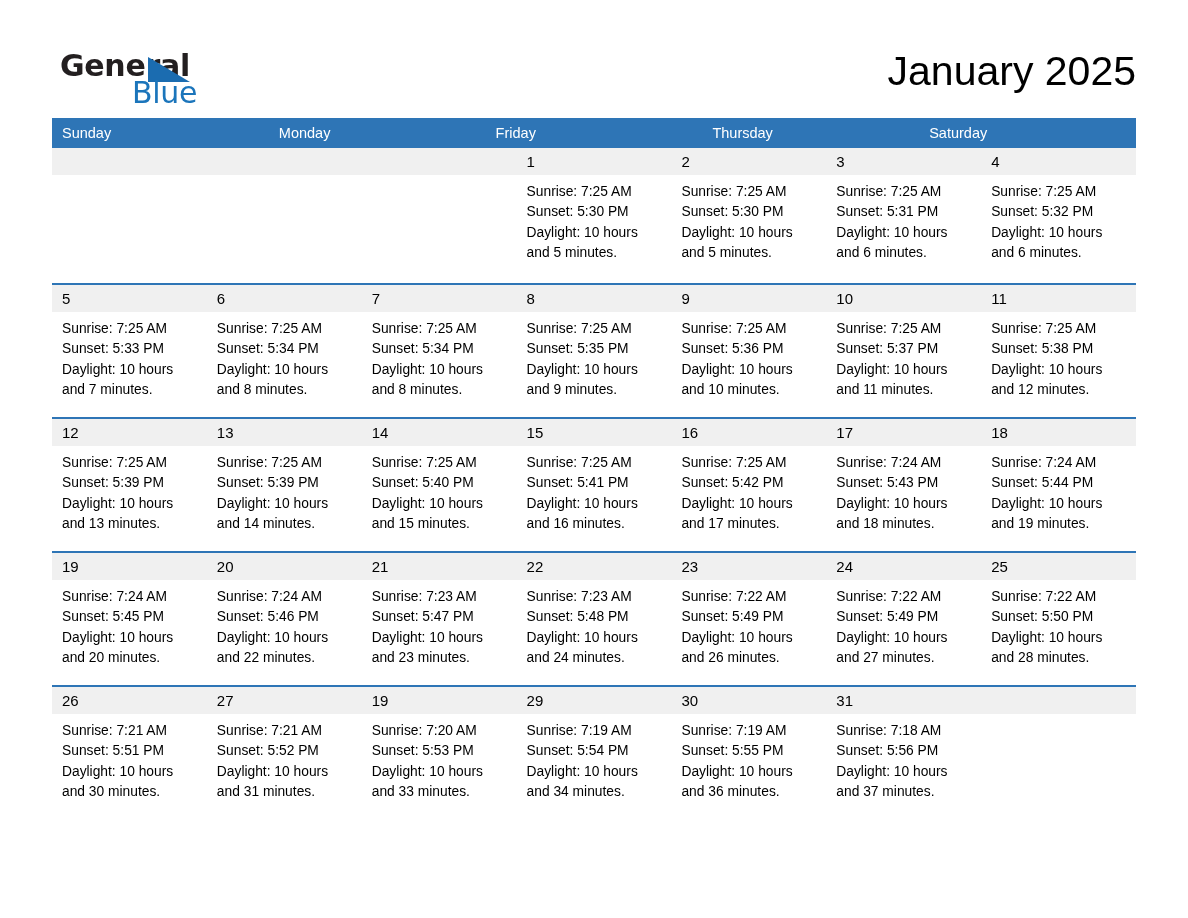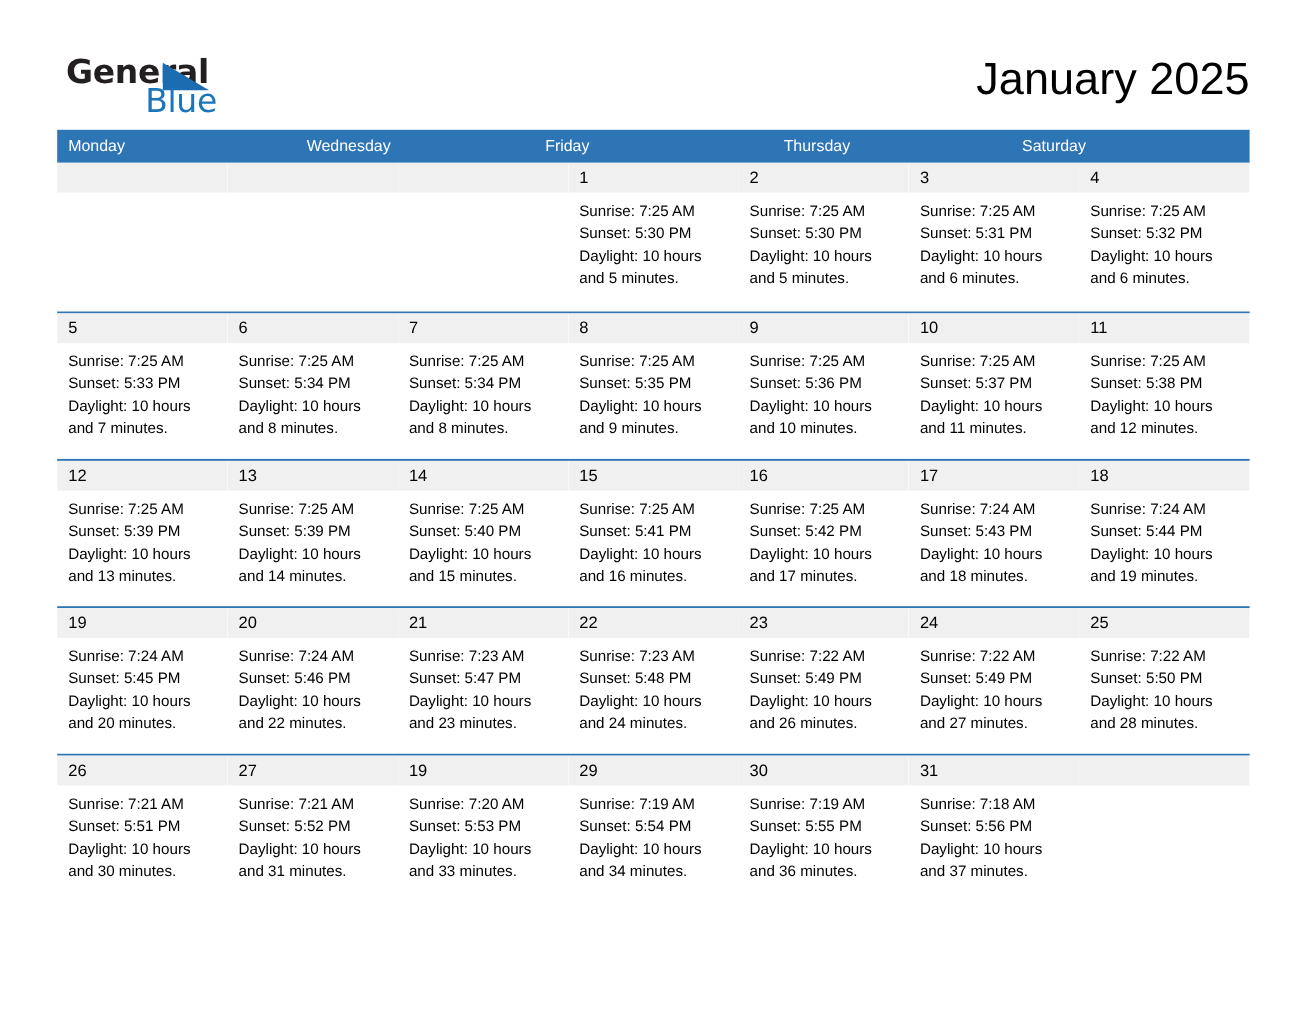--- a/index.html
+++ b/index.html
@@ -169,22 +169,22 @@
 
     <div class="title-block">
       <div class="cal-title">January 2025</div>
     </div>
 
   </div>
 
   <div class="calendar">
 
     <div class="weekday-row">
+      <div class="weekday">Sunday</div>
       <div class="weekday">Monday</div>
-      <div class="weekday">Wednesday</div>
       <div class="weekday">Friday</div>
       <div class="weekday">Thursday</div>
       <div class="weekday">Saturday</div>
     </div>
 
     <div class="week-row first">
       <div class="day-cell empty">
         <div class="day-band"><span class="day-num"></span></div>
         <div class="day-body">
           <div class="day-line"></div>

